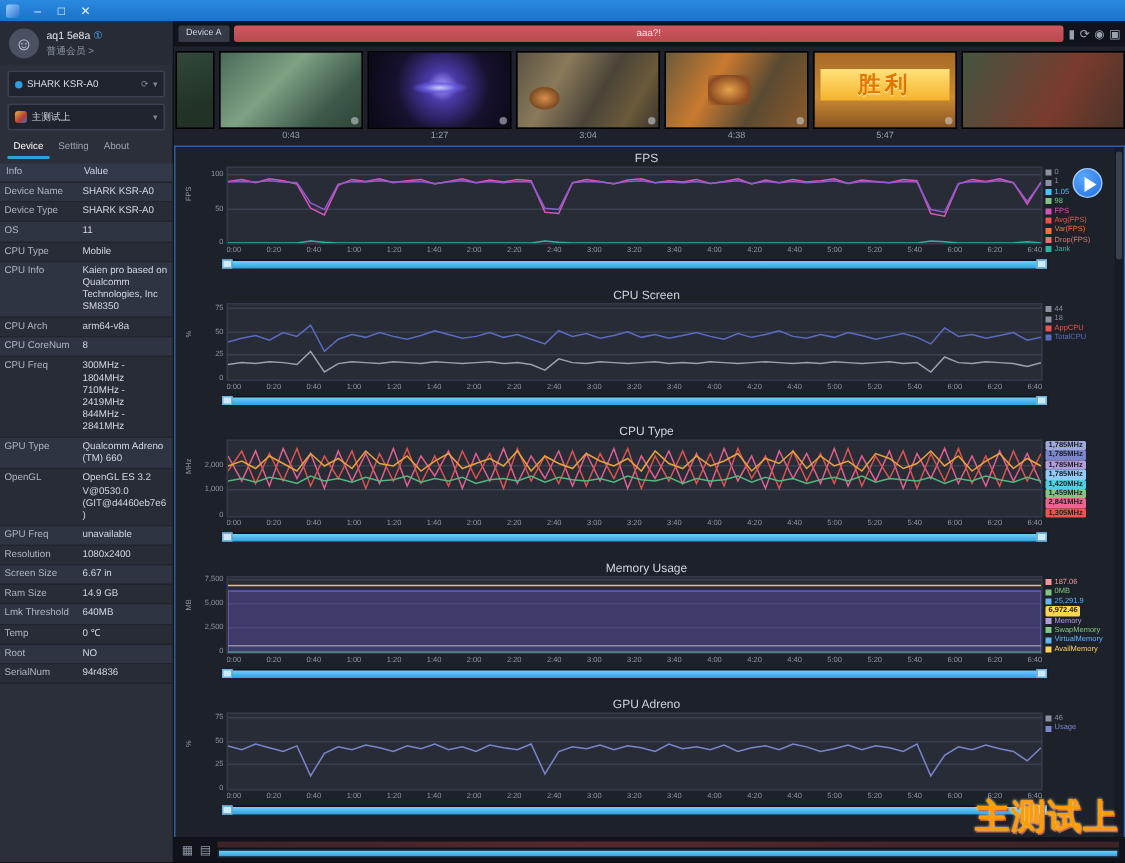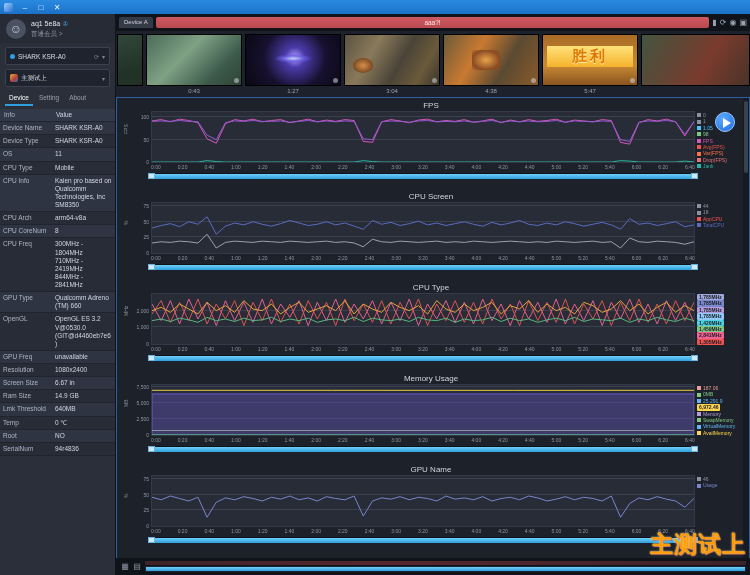--- a/index.html
+++ b/index.html
@@ -571,21 +571,21 @@
               <span>6:20</span>
               <span>6:40</span>
             </div>
             <div class="scrollbar">
               <div class="sb-handle"></div>
               <div class="sb-fill"></div>
               <div class="sb-handle"></div>
             </div>
           </section>
         <section class="chart">
-            <div class="chart-title">GPU Name</div>
+            <div class="chart-title">GPU Adreno</div>
             <div class="yname">%</div>
             <div class="plot">
               <div class="ytick" style="bottom: 0%;">0</div>
               <div class="grid" style="bottom: 31.25%;"></div>
               <div class="ytick" style="bottom: 31.25%;">25</div>
               <div class="grid" style="bottom: 62.5%;"></div>
               <div class="ytick" style="bottom: 62.5%;">50</div>
               <div class="grid" style="bottom: 93.75%;"></div>
               <div class="ytick" style="bottom: 93.75%;">75</div>
               <svg viewBox="0 0 560 100" preserveAspectRatio="none">

